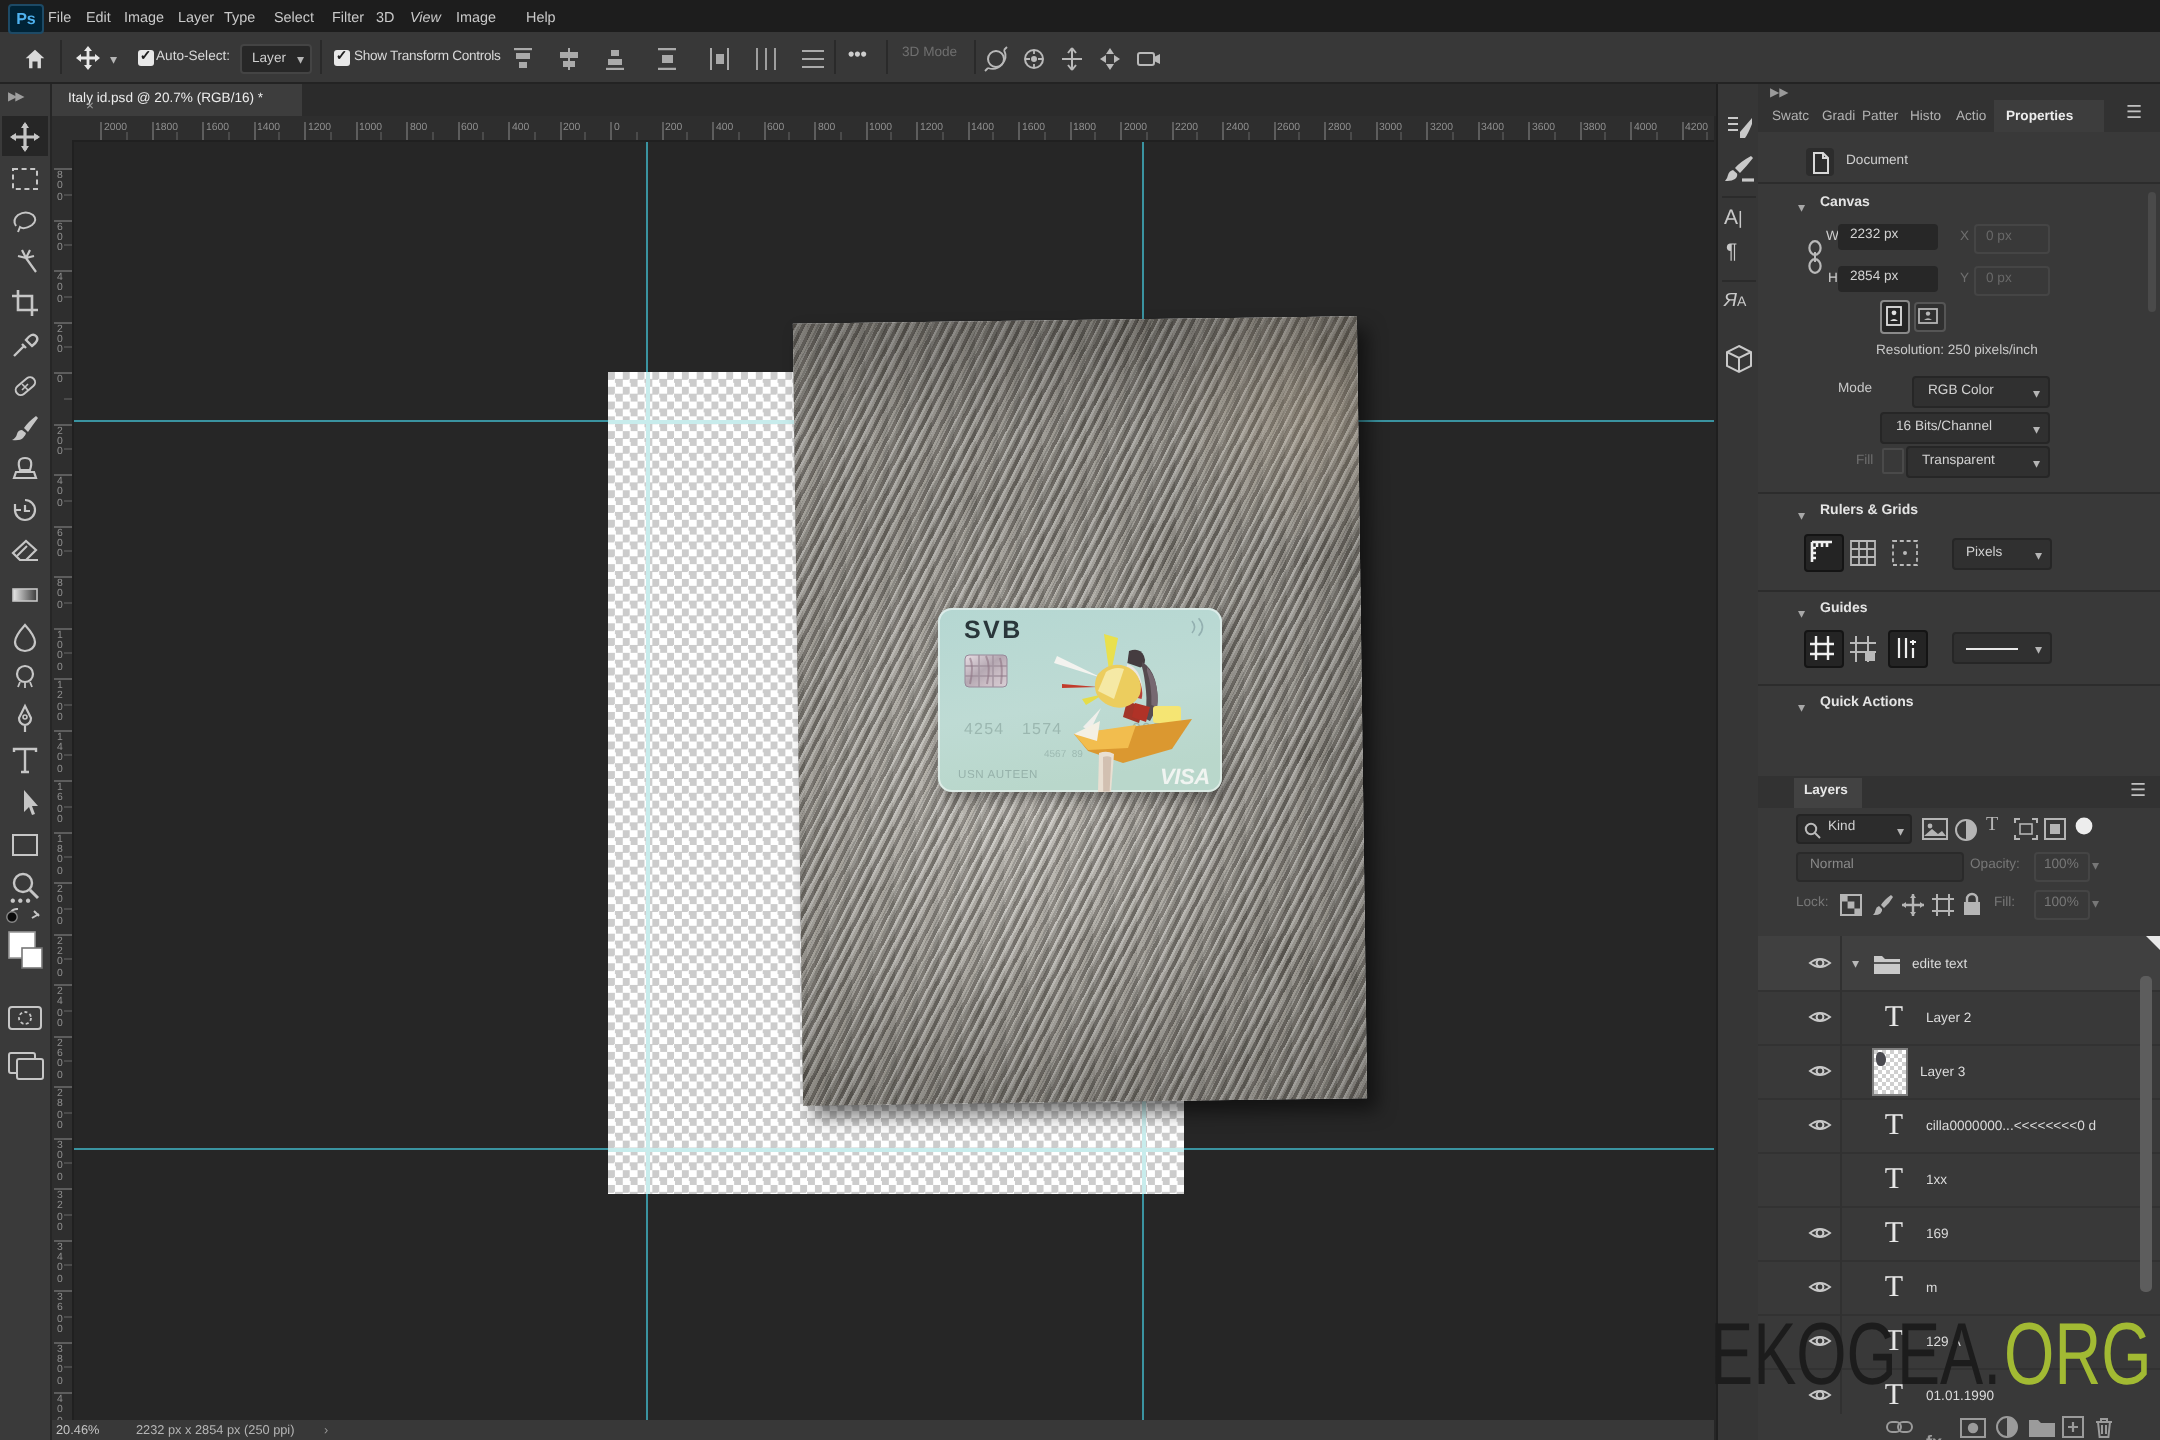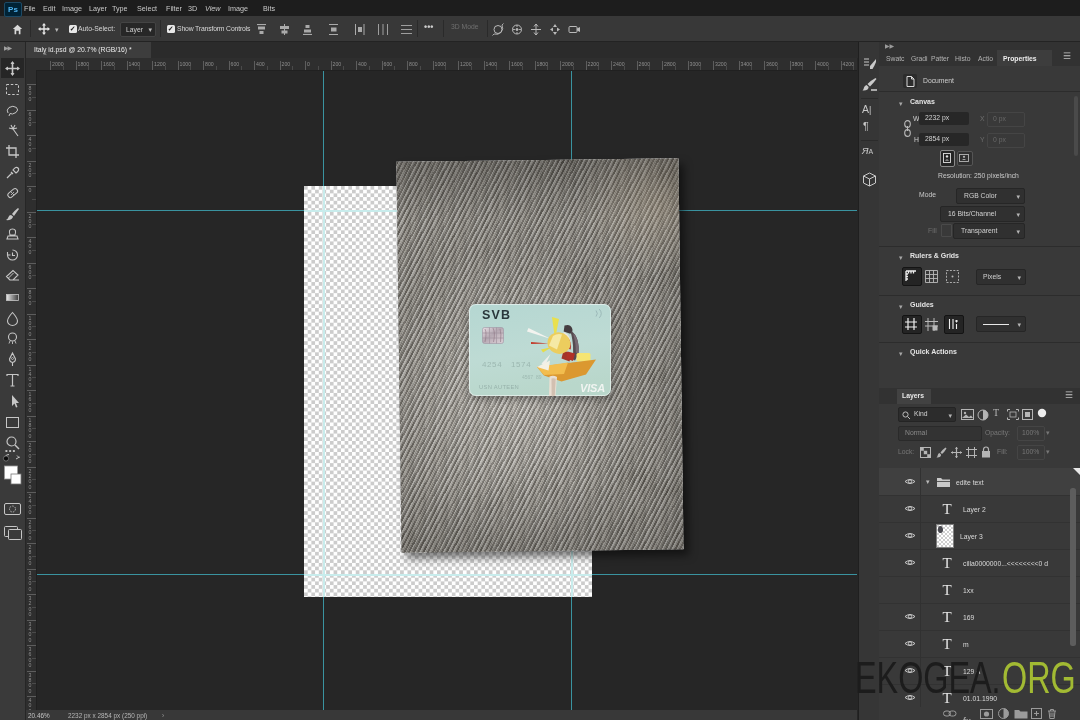--- a/index.html
+++ b/index.html
@@ -180,21 +180,21 @@
   <span class="m" style="left:24px;">File</span>
   <span class="m" style="left:43px;">Edit</span>
   <span class="m" style="left:62px;">Image</span>
   <span class="m" style="left:89px;">Layer</span>
   <span class="m" style="left:112px;">Type</span>
   <span class="m" style="left:137px;">Select</span>
   <span class="m" style="left:166px;">Filter</span>
   <span class="m" style="left:188px;">3D</span>
   <span class="m" style="left:205px;font-style:italic;">View</span>
   <span class="m" style="left:228px;">Image</span>
-  <span class="m" style="left:263px;">Bits</span>
+  <span class="m" style="left:263px;">Help</span>
 </div>
 
 <div class="abs" id="optbar">
   <svg class="abs" style="left:12px;top:8px;" width="11" height="11" viewBox="0 0 13 13">
     <path d="M6.5 1 L12 6 L10 6 L10 12 L8 12 L8 8 L5 8 L5 12 L3 12 L3 6 L1 6 Z" fill="#d9d9d9"></path>
   </svg>
   <div class="sep" style="left:30px;"></div>
   <svg class="abs" style="left:38px;top:7px;" width="12" height="12" viewBox="0 0 12 12">
     <path d="M6 0 L8 2.5 L6.7 2.5 L6.7 5.3 L9.5 5.3 L9.5 4 L12 6 L9.5 8 L9.5 6.7 L6.7 6.7 L6.7 9.5 L8 9.5 L6 12 L4 9.5 L5.3 9.5 L5.3 6.7 L2.5 6.7 L2.5 8 L0 6 L2.5 4 L2.5 5.3 L5.3 5.3 L5.3 2.5 L4 2.5 Z" fill="#e8e8e8"></path>
   </svg>

